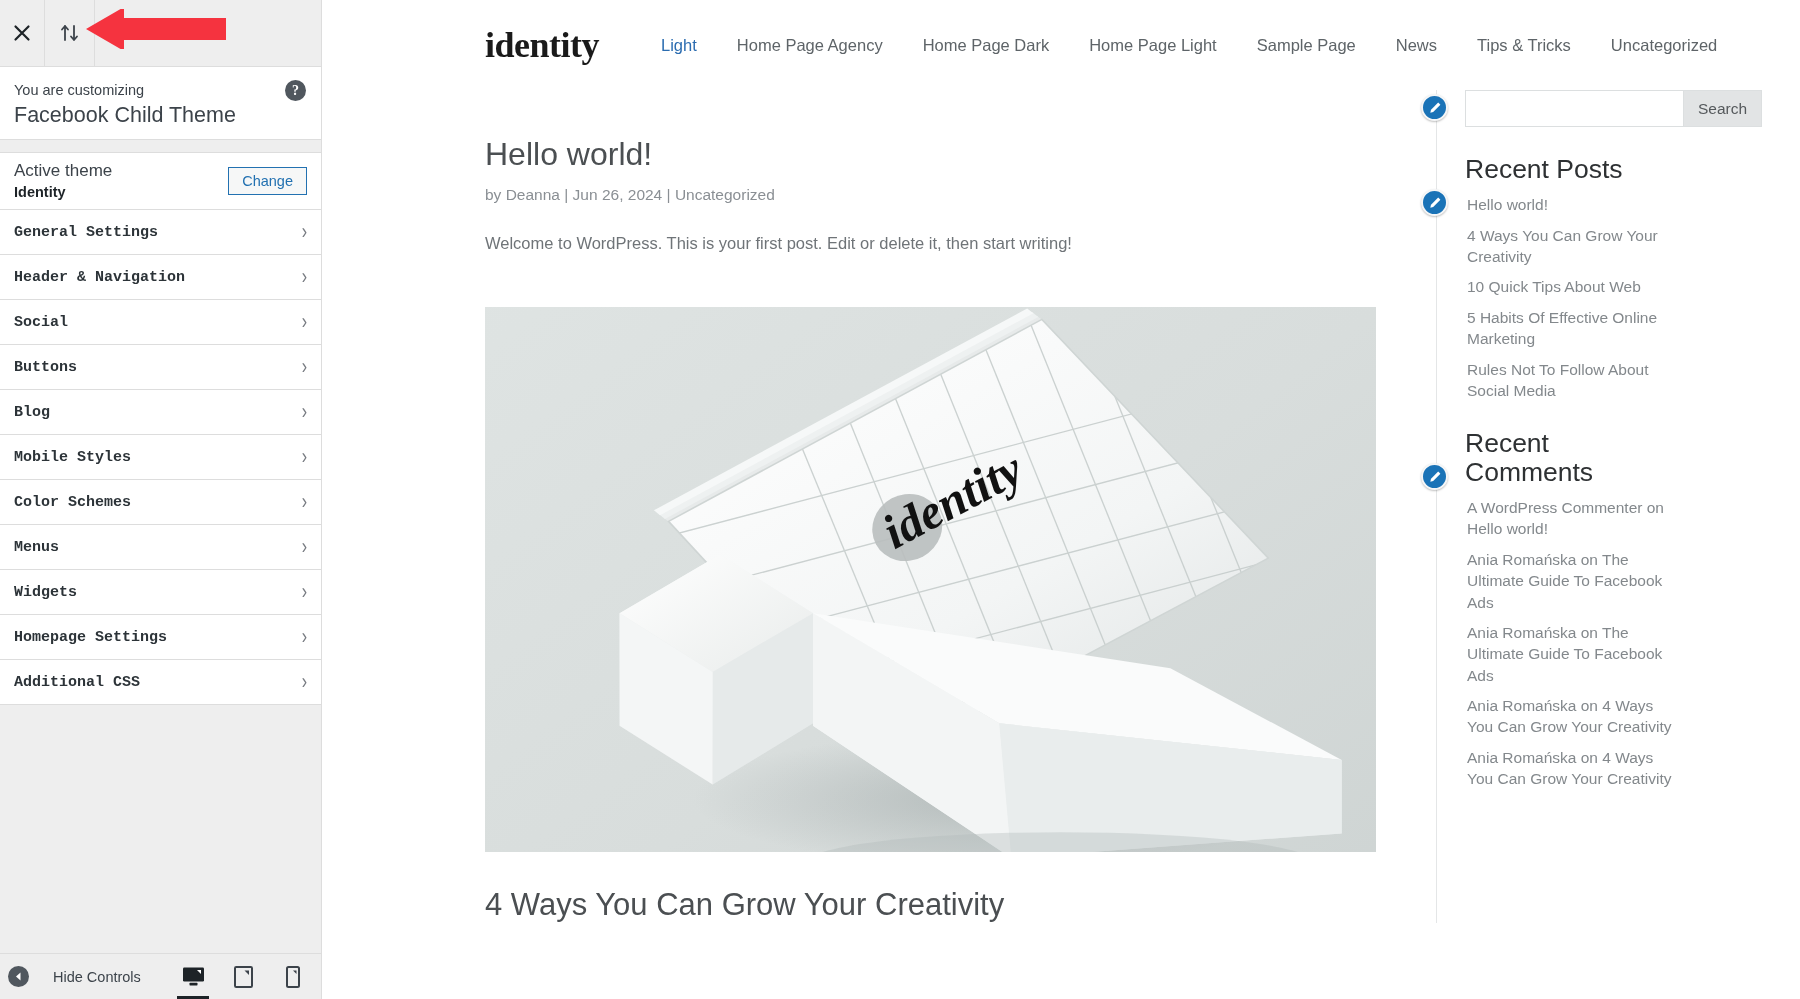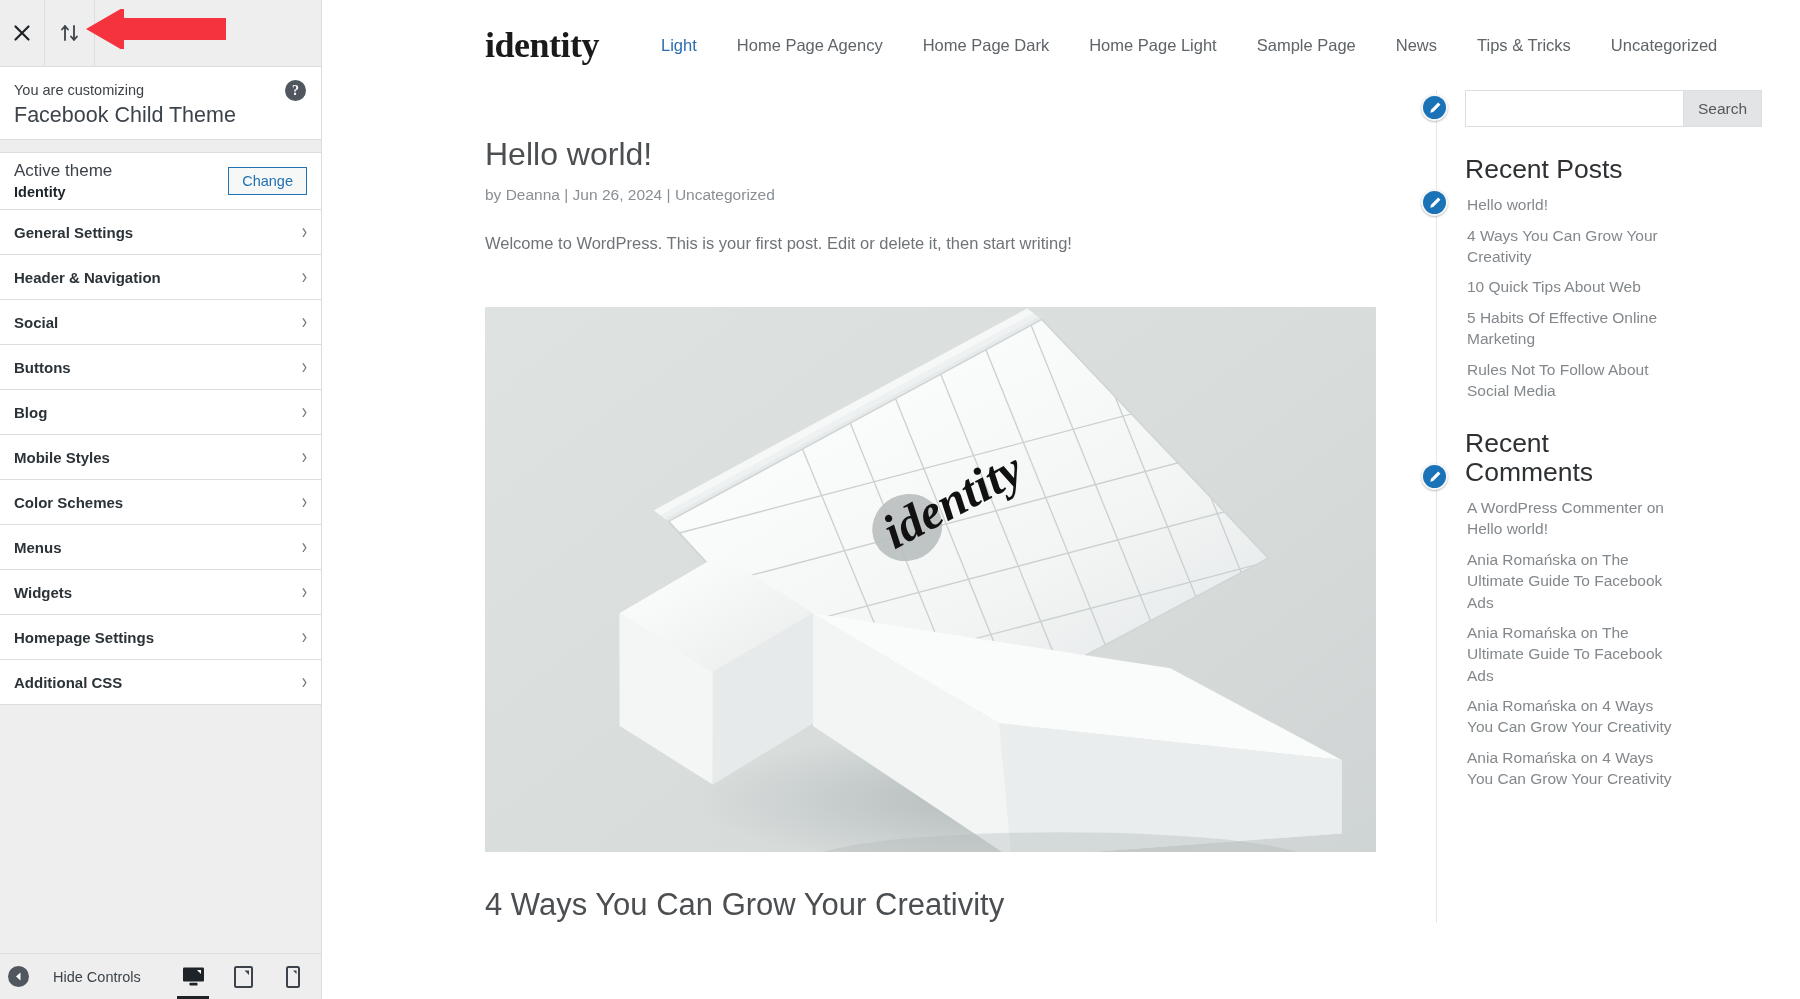--- a/index.html
+++ b/index.html
@@ -108,20 +108,21 @@
     align-items: center;
     justify-content: space-between;
     border-bottom: 1px solid #dddddd;
     cursor: pointer;
     background: #ffffff;
   }
   .cz-section-label {
     font-size: 15px;
     color: #2c3338;
     font-weight: bold;
+    font-family: Liberation Mono, monospace;
   }
   .cz-chevron {
     color: #787c82;
     font-size: 16px;
     font-weight: 300;
     line-height: 1;
     transform: scaleY(1.4);
   }
   .cz-bottombar {
     position: absolute;

